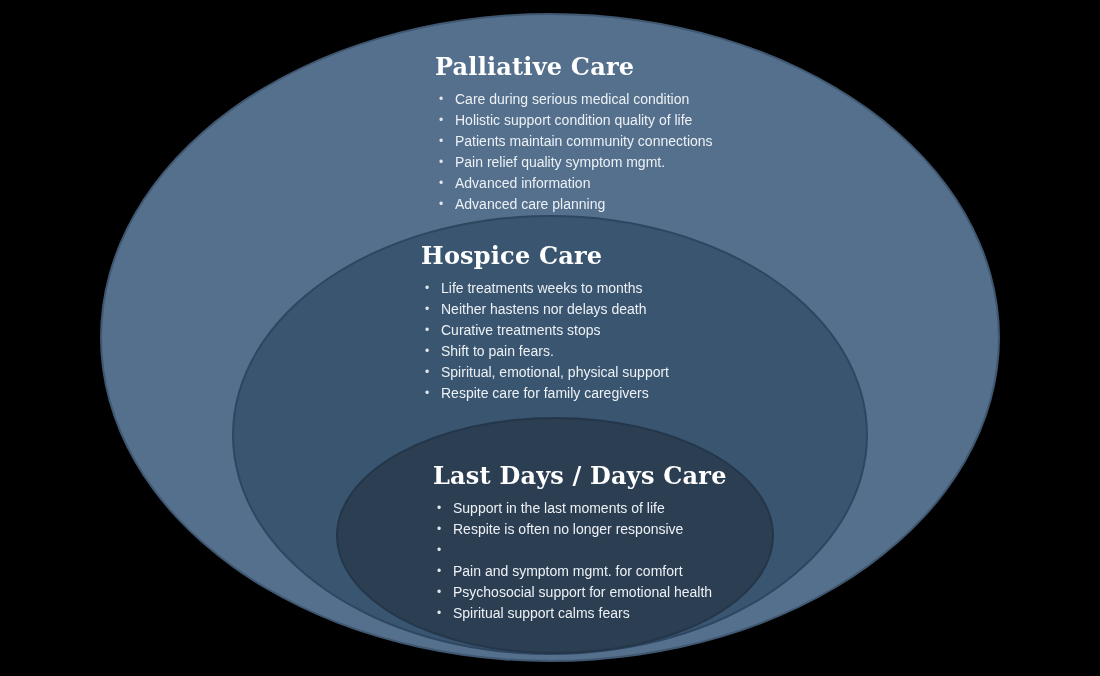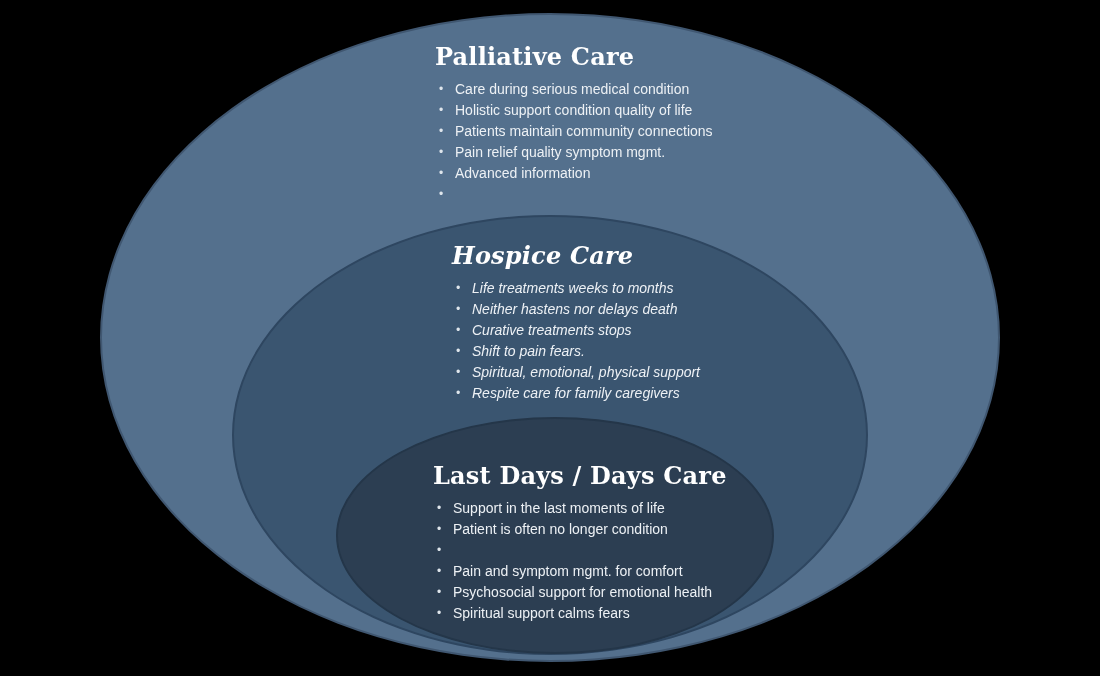--- a/index.html
+++ b/index.html
@@ -38,22 +38,22 @@
     left: 336px;
     top: 417px;
     width: 438px;
     height: 237px;
     border: 2px solid #243649;
   }
   .textblock {
     position: absolute;
     width: 330px;
   }
-  .sec-palliative { left: 435px; top: 43px; }
-  .sec-hospice    { left: 452px; top: 242px; font-style: italic; }
+  .sec-palliative { left: 435px; top: 53px; }
+  .sec-hospice    { left: 421px; top: 242px; }
   .sec-lastdays   { left: 433px; top: 462px; }
   .textblock h2 {
     margin: 0 0 8px 0;
     font-family: "DejaVu Serif", "Liberation Serif", serif;
     font-weight: 700;
     font-size: 24px;
     line-height: 28px;
     color: #ffffff;
     letter-spacing: 0.2px;
     white-space: nowrap;
@@ -109,20 +109,21 @@
       <li>
           <span class="dot">•</span>
           <span>Pain relief quality symptom mgmt.</span>
         </li>
       <li>
           <span class="dot">•</span>
           <span>Advanced information</span>
         </li>
       <li>
           <span class="dot">•</span>
+          <span>Advanced care planning</span>
         </li>
     </ul>
   </section>
 
   <section class="textblock sec-hospice">
     <h2>Hospice Care</h2>
     <ul>
       <li>
           <span class="dot">•</span>
           <span>Life treatments weeks to months</span>
@@ -152,21 +153,21 @@
 
   <section class="textblock sec-lastdays">
     <h2>Last Days / Days Care</h2>
     <ul>
       <li>
           <span class="dot">•</span>
           <span>Support in the last moments of life</span>
         </li>
       <li>
           <span class="dot">•</span>
-          <span>Patient is often no longer condition</span>
+          <span>Respite is often no longer responsive</span>
         </li>
       <li>
           <span class="dot">•</span>
         </li>
       <li>
           <span class="dot">•</span>
           <span>Pain and symptom mgmt. for comfort</span>
         </li>
       <li>
           <span class="dot">•</span>

